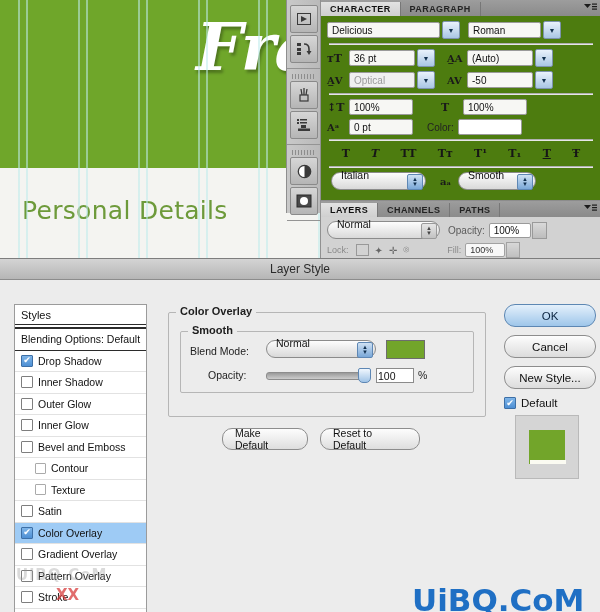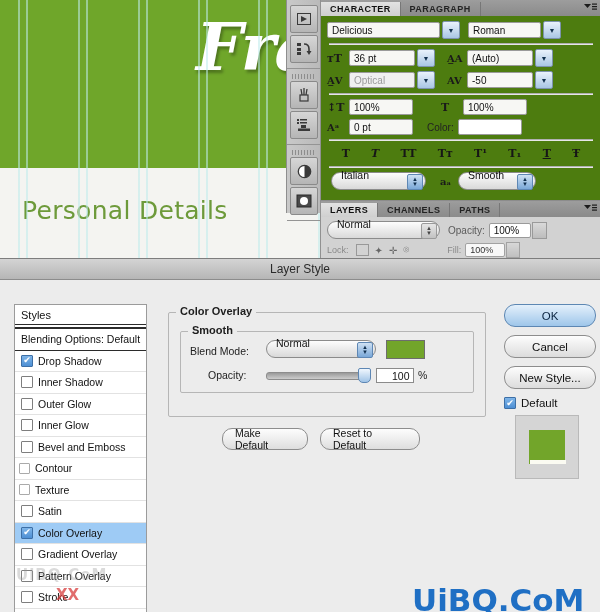--- a/index.html
+++ b/index.html
@@ -94,21 +94,21 @@
 
   
   #styles-list{position:absolute;left:14px;top:24px;width:131px;height:308px;
     background:#fff;border:1px solid #9b9b9b;overflow:hidden;}
   .sl-head{font-size:11px;color:#111;padding:4px 6px 3px 6px;background:#fff;}
   .sl-divider{border-top:1px solid #2b2b2b;border-bottom:2px solid #2b2b2b;height:2px;margin:0;}
   .sl-item{display:flex;align-items:center;font-size:10.5px;color:#111;
     height:21.5px;padding-left:6px;border-bottom:1px solid #e2e2e2;box-sizing:border-box;}
   .sl-item.plain{border-bottom:1px solid #2b2b2b;}
   .sl-item.sel{background:#9ecbf5;}
-  .sl-item.sub{padding-left:4px;}
+  .sl-item.sub{padding-left:20px;}
   .cb{width:10px;height:10px;border:1px solid #7e7e7e;background:#fff;border-radius:1px;
     margin-right:5px;flex:none;display:flex;align-items:center;justify-content:center;
     font-size:9px;color:#fff;line-height:9px;}
   .cb.on{background:linear-gradient(to bottom,#7fb5e8,#4d8fd4);border-color:#3d6fa6;}
   .cb.small{width:9px;height:9px;border-color:#aaa;}
 
   
   #co-group{position:absolute;left:168px;top:24px;width:318px;height:112px;}
   .gbox{position:absolute;border:1px solid #b6b6b6;border-radius:2px;}
   .glabel{position:absolute;background:#ececec;font-size:11px;font-weight:bold;
@@ -122,21 +122,21 @@
     background:linear-gradient(to bottom,#cfe1f3,#7aa8d8);border:1px solid #5e87b4;
     display:flex;flex-direction:column;align-items:center;justify-content:center;
     font-size:6px;line-height:5px;color:#0f2e4d;}
   #swatch{width:37px;height:17px;border:1px solid #6d6d6d;}
   .slider-track{height:6px;border-radius:3px;
     background:linear-gradient(to bottom,#9a9a9a,#cdcdcd);border:1px solid #8d8d8d;}
   .slider-knob{width:11px;height:13px;
     background:linear-gradient(to bottom,#f0f7fe,#9fc3e6);
     border:1px solid #5e87b4;border-radius:2px 2px 5px 5px;}
   .numfld{width:38px;height:15px;background:#fff;border:1px solid #8b8b8b;
-    font-size:10.5px;color:#111;display:flex;align-items:center;padding-left:15px;box-sizing:border-box;}
+    font-size:10.5px;color:#111;display:flex;align-items:center;padding-left:1px;box-sizing:border-box;}
   .pillbtn{height:19px;border:1px solid #8d8d8d;border-radius:10px;
     background:linear-gradient(to bottom,#fdfdfd,#dedede);
     display:flex;align-items:center;justify-content:center;
     font-size:10.5px;color:#111;padding:10px 12px;box-sizing:border-box;}
 
   
   #btncol{position:absolute;left:504px;top:24px;width:92px;}
   .bigbtn{height:21px;border-radius:11px;border:1px solid #8d8d8d;
     background:linear-gradient(to bottom,#fdfdfd,#dcdcdc);
     display:flex;align-items:center;justify-content:center;

